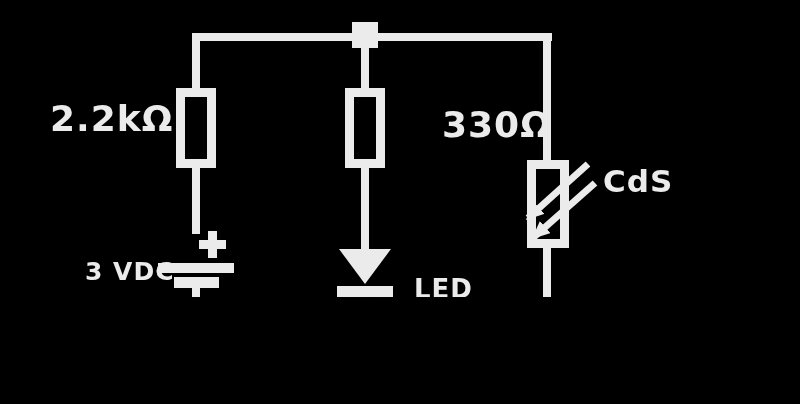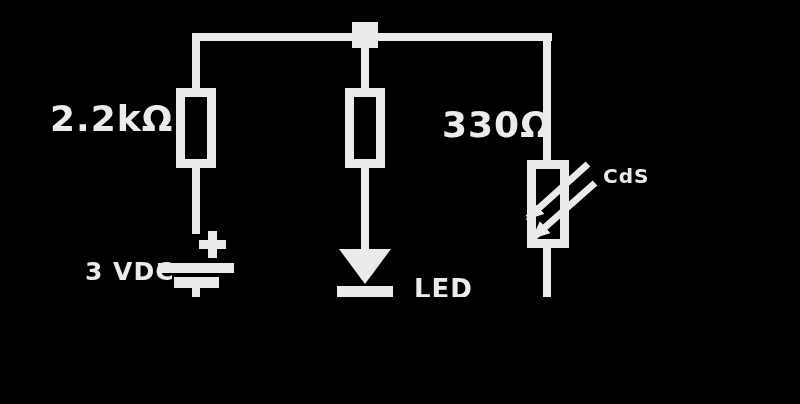--- a/index.html
+++ b/index.html
@@ -93,15 +93,15 @@
     <g>
       <line class="stroke-line" x1="588" y1="164" x2="528" y2="218" marker-end="url(#arrowhead)"></line>
       <line class="stroke-line" x1="595" y1="183" x2="534" y2="237" marker-end="url(#arrowhead)"></line>
     </g>
   </svg>
 
   <div class="label" style="left:50px; top:101px; font-size:36px;">2.2kΩ</div>
   <div class="label" style="left:398px; top:107px; font-size:36px;margin-left:44px;">330Ω</div>
   <div class="label" style="left:85px; top:259px; font-size:25px;">3 VDC</div>
   <div class="label" style="left:414px; top:276px; font-size:26px;">LED</div>
-  <div class="label" style="left:603px; top:166px; font-size:20px;">CdS</div>
+  <div class="label" style="left:603px; top:166px; font-size:31px;">CdS</div>
 
 </div>
 
 </body></html>

